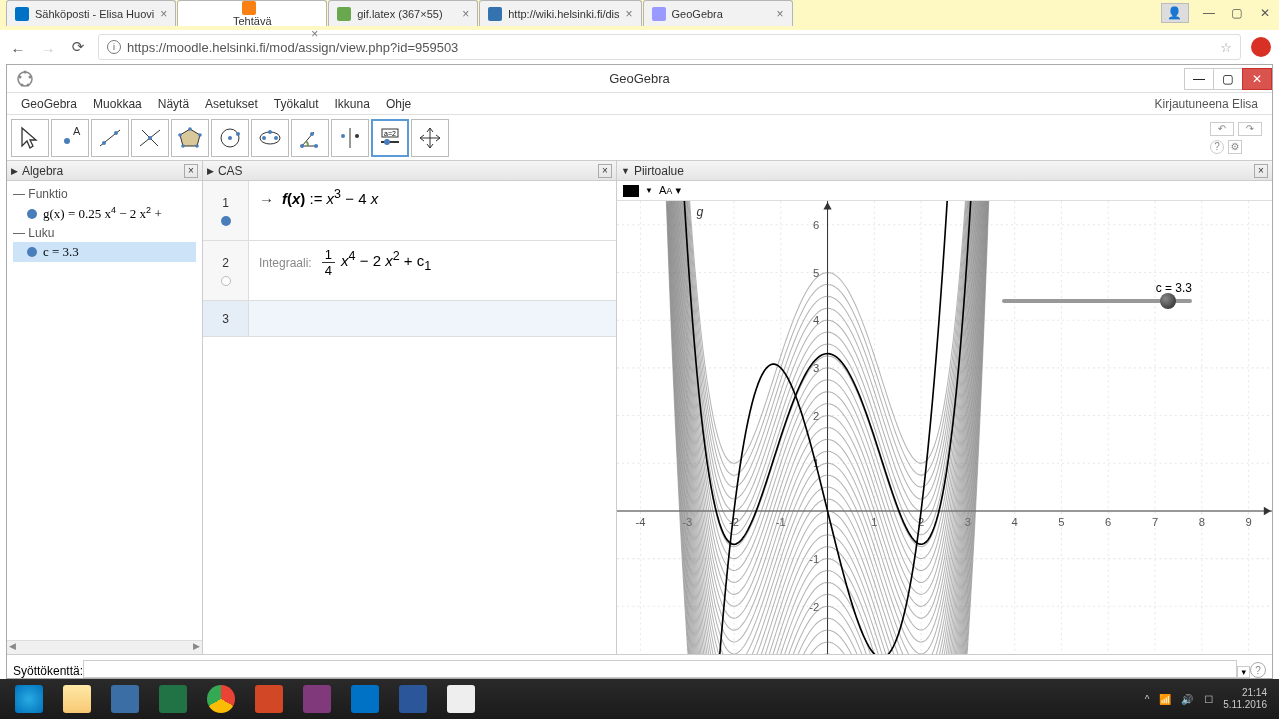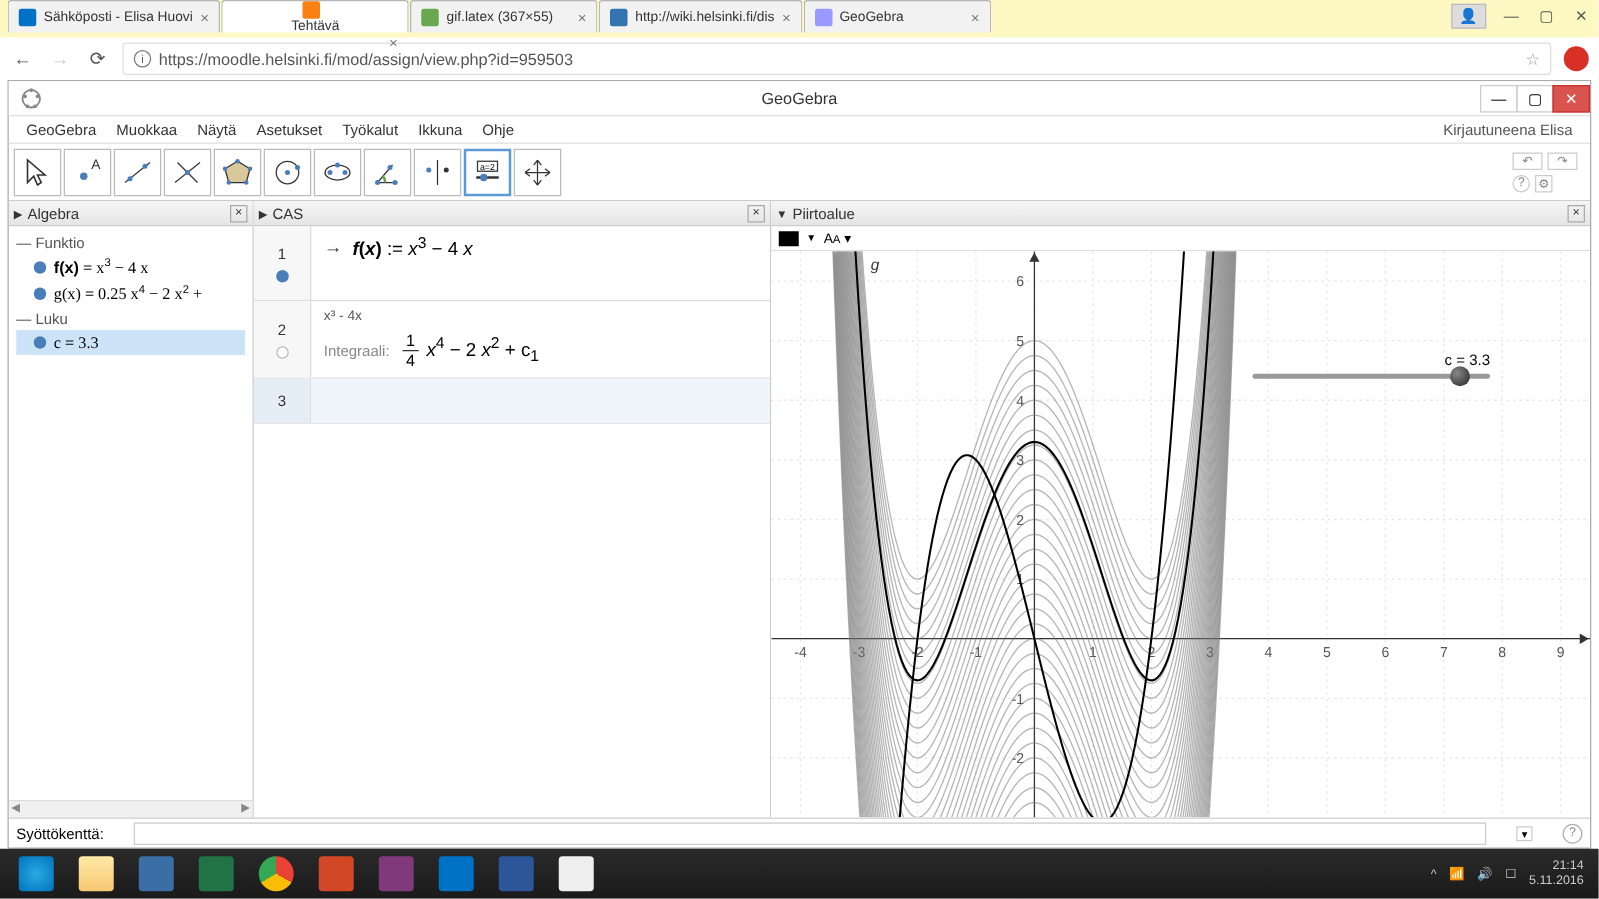--- a/index.html
+++ b/index.html
@@ -86,21 +86,21 @@
 .graph-toolbar { height: 20px; border-bottom: 1px solid #ddd; display: flex; align-items: center; padding: 0 6px; gap: 6px; font-size: 11px; }
 .color-swatch { width: 16px; height: 12px; background: #000; }
 .graph-area { flex: 1; position: relative; background: #fff; overflow: hidden; }
 .graph-area svg { width: 100%; height: 100%; }
 .slider-widget { position: absolute; top: 80px; right: 80px; width: 190px; }
 .slider-label { font-size: 12px; text-align: right; margin-bottom: 4px; }
 .slider-track { height: 4px; background: #999; border-radius: 2px; position: relative; }
 .slider-thumb { position: absolute; top: -6px; width: 16px; height: 16px; background: radial-gradient(circle at 35% 35%, #888, #222); border-radius: 50%; }
 
 
-.gg-inputbar { height: 24px; border-top: 1px solid #ccc; display: flex; align-items: center; padding: 0 6px; font-size: 12px; gap: 24px; }
+.gg-inputbar { height: 24px; border-top: 1px solid #ccc; display: flex; align-items: flex-end; padding: 0 6px; font-size: 12px; gap: 0; }
 .gg-inputbar input { flex: 1; height: 18px; border: 1px solid #ccc; padding: 0 4px; font-size: 12px; }
 .gg-inputbar .help { width: 16px; height: 16px; border: 1px solid #aaa; border-radius: 50%; font-size: 10px; display: flex; align-items: center; justify-content: center; color: #888; }
 
 
 .taskbar { position: absolute; left: 0; right: 0; bottom: 0; height: 40px; background: linear-gradient(#2a2a2a,#1a1a1a); display: flex; align-items: center; padding: 0 6px; }
 .task-item { width: 46px; height: 34px; display: flex; align-items: center; justify-content: center; margin-right: 2px; }
 .task-icon { width: 28px; height: 28px; border-radius: 3px; }
 .sys-tray { margin-left: auto; display: flex; align-items: center; gap: 10px; color: #ccc; font-size: 10px; }
 .sys-time { text-align: right; line-height: 1.2; padding-right: 6px; }
 </style>
@@ -280,24 +280,20 @@
     <div class="panel panel-algebra">
       <div class="panel-header">
         <span class="arrow">▶</span>
         <span>Algebra</span>
         <span class="close-x">×</span>
       </div>
       <div class="algebra-content">
         <div class="alg-group">— <span>Funktio</span></div>
         <div class="alg-item">
           <span class="alg-dot blue"></span>
-          <span class="alg-text"><b>f(x)</b> = x<sup>3</sup> − 4 x</span>
-        </div>
-        <div class="alg-item">
-          <span class="alg-dot blue"></span>
           <span class="alg-text">g(x) = 0.25 x<sup>4</sup> − 2 x<sup>2</sup> +</span>
         </div>
         <div class="alg-group">— <span>Luku</span></div>
         <div class="alg-item sel">
           <span class="alg-dot blue"></span>
           <span class="alg-text">c = 3.3</span>
         </div>
       </div>
       <div class="alg-scrollbar">
           <span>◀</span>
@@ -323,21 +319,20 @@
               <span><b><i>f</i>(<i>x</i>)</b> := <i>x</i><sup>3</sup> − 4 <i>x</i></span>
             </div>
           </div>
         </div>
         <div class="cas-row">
           <div class="cas-num">
               <span>2</span>
               <span class="dot hollow"></span>
             </div>
           <div class="cas-body">
-            <div class="cas-input">x³ - 4x</div>
             <div class="cas-output">
               <span class="lbl">Integraali:</span>
               <span>
                 <span class="frac">
                     <span class="num">1</span>
                     <span class="den">4</span>
                   </span>
                 <i>x</i><sup>4</sup> − 2 <i>x</i><sup>2</sup> + c<sub>1</sub>
               </span>
             </div>

